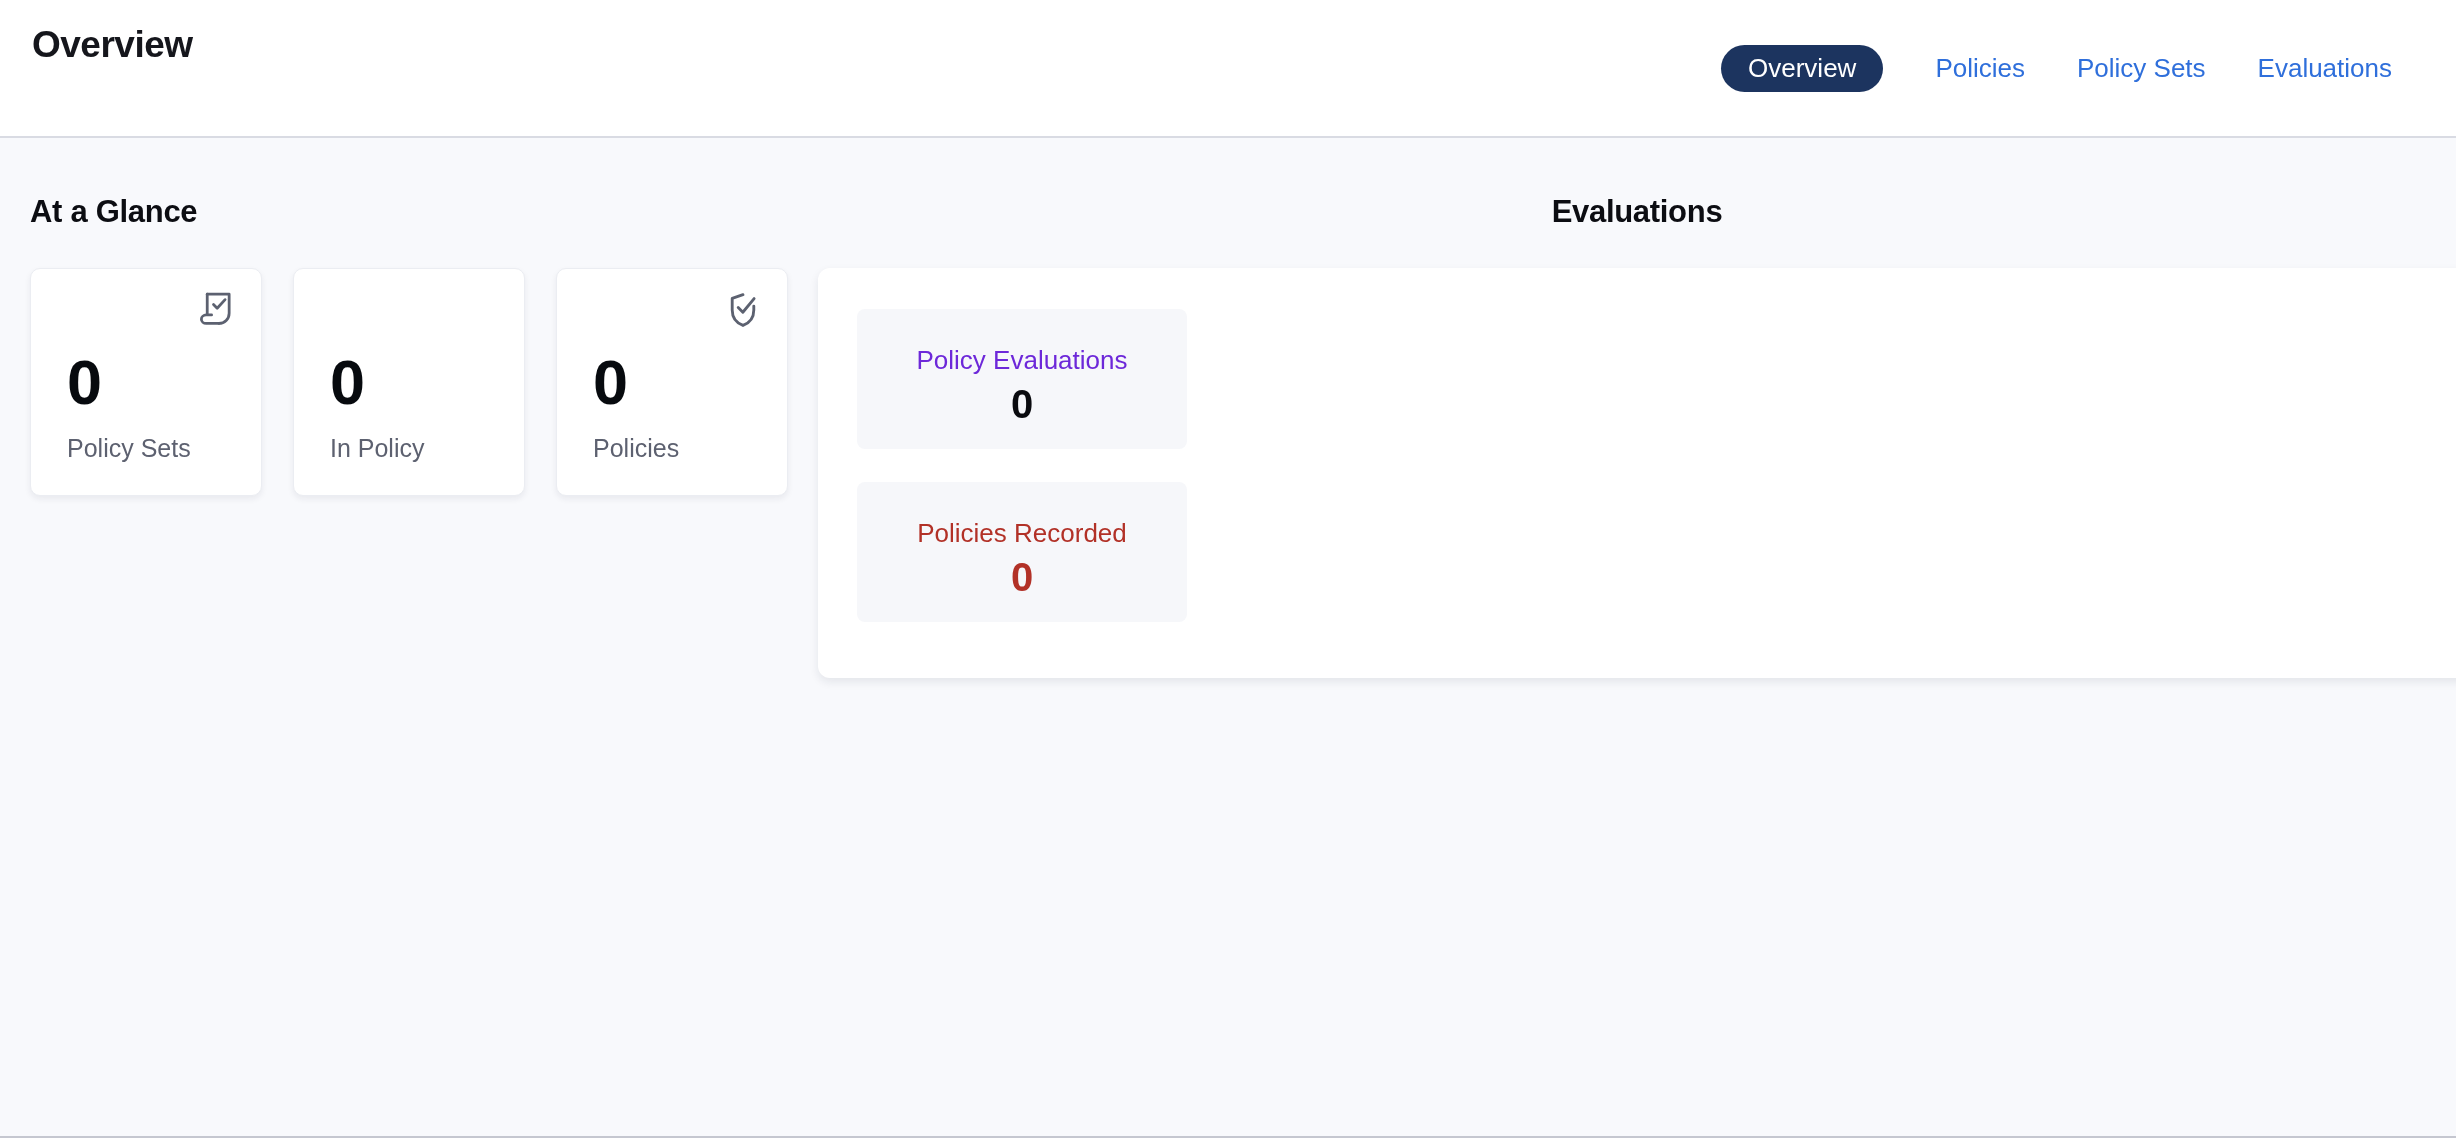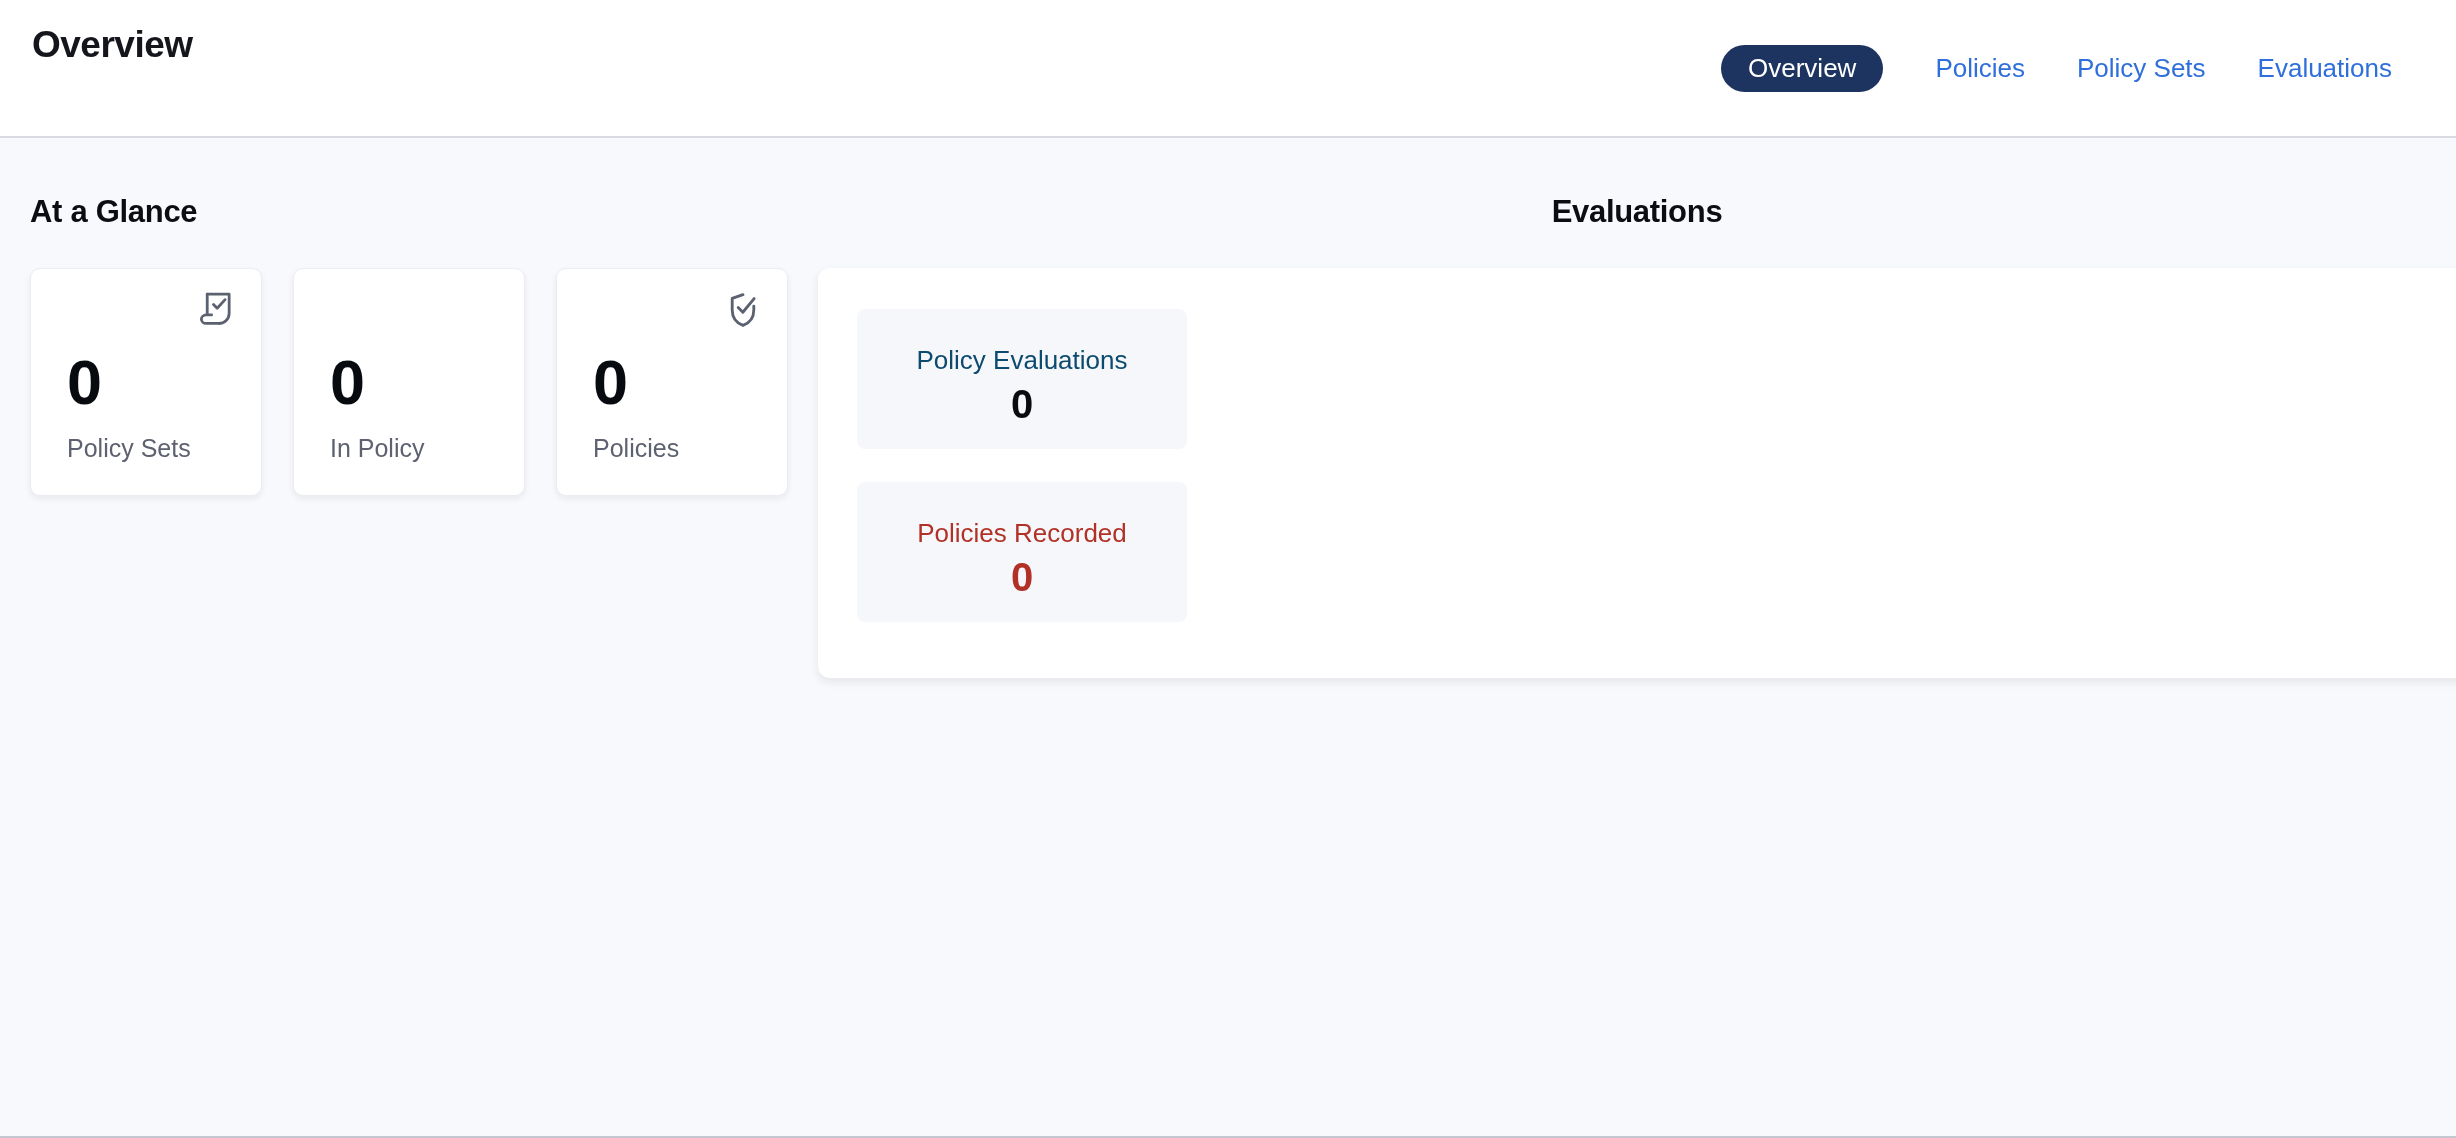--- a/index.html
+++ b/index.html
@@ -136,21 +136,21 @@
   }
   .eval-tile {
     width: 330px;
     border-radius: 8px;
     background: #f6f7fa;
     padding: 36px 32px 25px 32px;
   }
   .eval-tile + .eval-tile { margin-top: 33px; }
   .eval-tile-label {
     font-size: 26px;
-    color: #0c4a6e;
+    color: #6d28d9;
     line-height: 1.2;
   }
   .eval-tile-value {
     margin-top: 8px;
     font-size: 40px;
     font-weight: 700;
     line-height: 1;
     color: #0a0b0f;
   }
   .eval-tile.critical .eval-tile-label,

